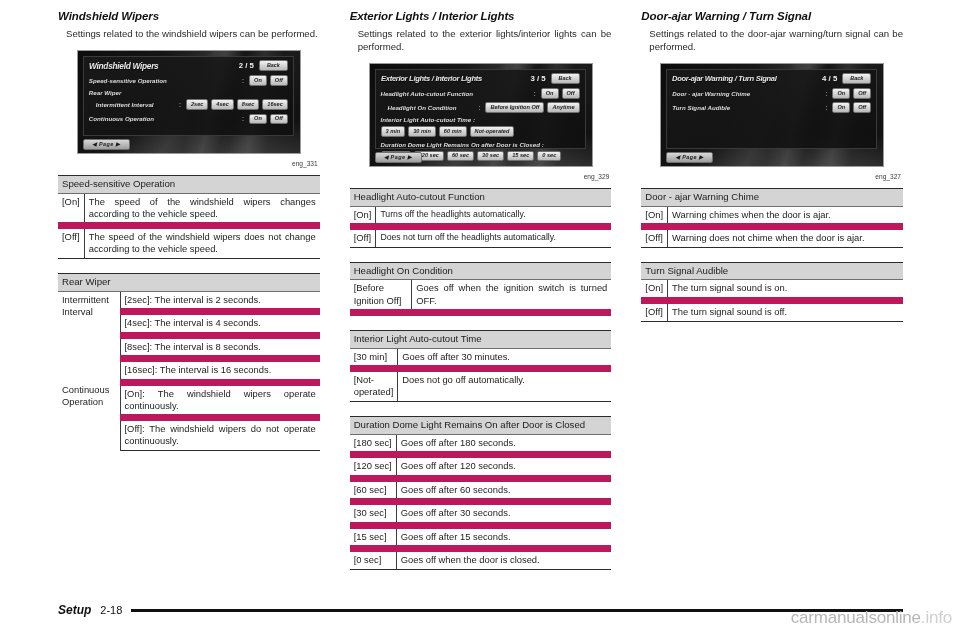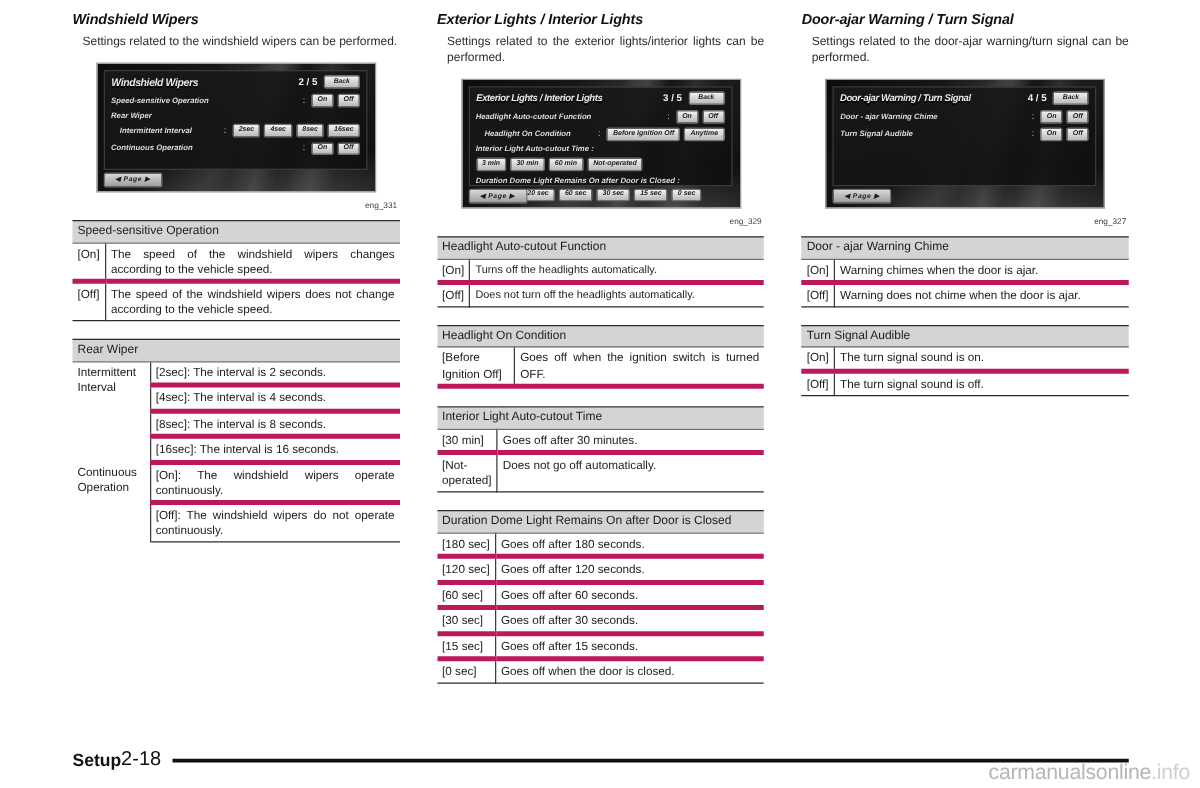--- a/index.html
+++ b/index.html
@@ -155,21 +155,21 @@
     color: #1c1c1c;
   }
   table.spec .hdr td {
     background: #d4d4d4;
     border-top: 1.6px solid #2b2b2b;
     border-bottom: 1px solid #6e6e6e;
     padding: 2px 4px 2.5px 4px;
     font-size: 9.6px;
   }
   table.spec td {
-    border-bottom: 4px solid #be185d;
+    border-bottom: 7px solid #be185d;
     padding: 2px 4px 2.5px 4px;
     vertical-align: top;
     line-height: 1.28;
   }
   table.spec tr.last td { border-bottom: 1.6px solid #2b2b2b; }
   table.spec td.key {
     border-right: 1px solid #3d3d3d;
     white-space: nowrap;
     width: 1%;
   }
@@ -179,23 +179,23 @@
   .smalltxt { font-size: 8.7px; }
 
   
   .footer {
     position: absolute;
     left: 58px; bottom: 13px;
     display: flex; align-items: center;
     width: 845px;
   }
   .footer .setup {
-    font-size: 14px; font-weight: bold; color: #111;
-  }
-  .footer .pg { font-size: 16px; color: #111; }
+    font-size: 12px; font-weight: bold; font-style: italic; color: #111;
+  }
+  .footer .pg { font-size: 11px; color: #111; margin-left: 9px; }
   .footer .rule {
     flex: 1; height: 3px; background: #111; margin-left: 9px;
   }
   .watermark {
     position: absolute;
     right: 8px; bottom: 2px;
     font-size: 17px;
     color: #b6b6b6;
     letter-spacing: -0.2px;
   }

